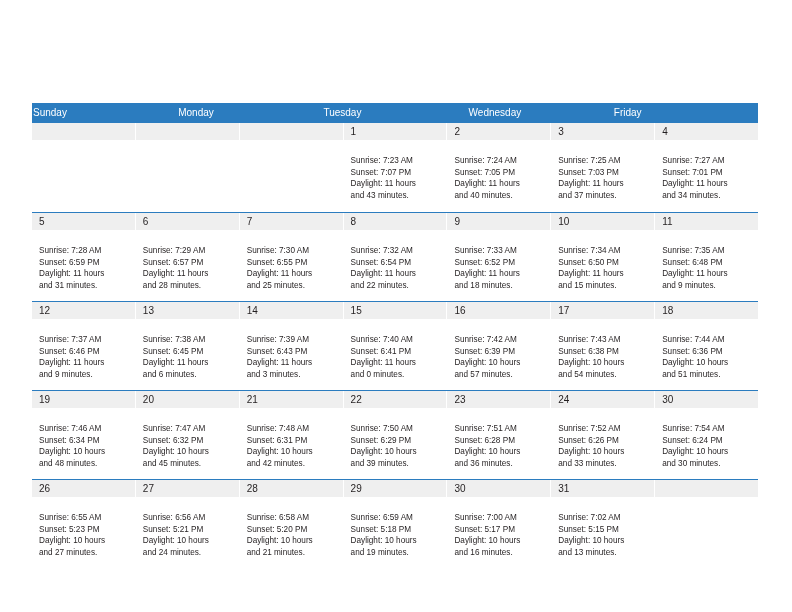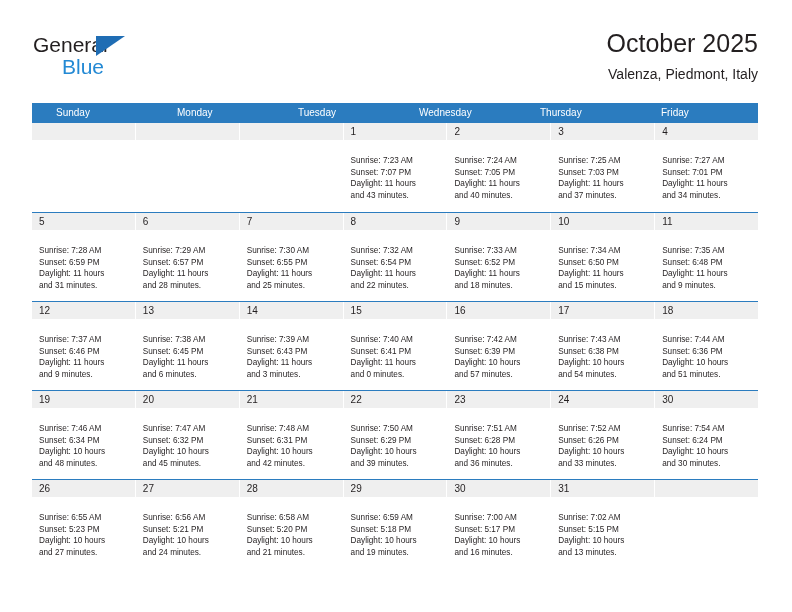--- a/index.html
+++ b/index.html
@@ -100,21 +100,21 @@
     width: 100%;
     background: #2b7cbf;
     height: 20px;
   }
   .dow-cell {
     flex: 1 1 0;
     box-sizing: border-box;
     color: #ffffff;
     font-size: 10px;
     line-height: 20px;
-    padding-left: 24px;
+    padding-left: 1px;
     font-family: "Liberation Sans", sans-serif;
     white-space: nowrap;
     overflow: hidden;
   }
   .week-row {
     display: flex;
     width: 100%;
     height: 89px;
     border-top: 1.5px solid #2b7cbf;
     box-sizing: border-box;
@@ -155,40 +155,27 @@
   }
   .empty .day-num-band {
     background: #efefef;
   }
 </style>
 </head>
 <body>
 
 <div class="page">
 
-  <div class="top-bar">
-    <div class="brand">
-      <div class="brand-row1">General</div>
-      <div class="brand-triangle"></div>
-      <div class="brand-row2">Blue</div>
-    </div>
-
-    <div class="title-block">
-      <h1 class="cal-title">October 2025</h1>
-      <div class="cal-subtitle">Valenza, Piedmont, Italy</div>
-    </div>
-  </div>
 
   <div class="calendar">
     <div class="dow-row">
       <div class="dow-cell">Sunday</div>
       <div class="dow-cell">Monday</div>
       <div class="dow-cell">Tuesday</div>
       <div class="dow-cell">Wednesday</div>
-      <div class="dow-cell">Thursday</div>
       <div class="dow-cell">Friday</div>
     </div>
 
     <div id="weeks-container">
         <div class="week-row">
           <div class="day-cell empty">
             <div class="day-num-band"></div>
           </div>
           <div class="day-cell empty">
             <div class="day-num-band"></div>

